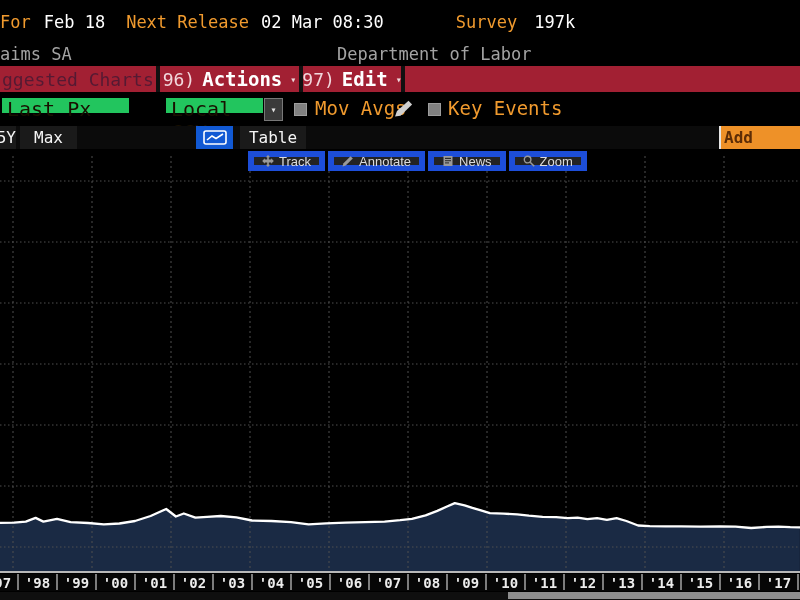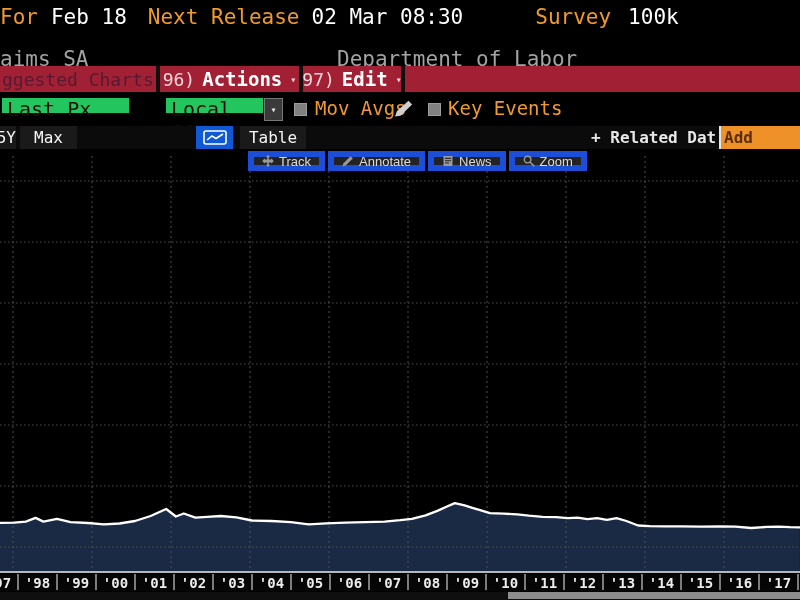--- a/index.html
+++ b/index.html
@@ -1,22 +1,22 @@
 <!DOCTYPE html>
 <html><head>
 <meta charset="utf-8">
 <style>
   html,body{margin:0;padding:0;background:#000;}
   .screen{position:relative;width:800px;height:600px;background:#000;overflow:hidden;
           font-family:"DejaVu Sans Mono",monospace;}
   .abs{position:absolute;}
 
   
-  .hrow{position:absolute;left:0;width:800px;display:flex;align-items:center;
-        font-size:21px;white-space:pre;}
+  .hrow{position:absolute;left:0;width:800px;display:flex;align-items:flex-end;
+        font-size:17px;white-space:pre;}
   .orange{color:#f09a2e;}
   .white{color:#ffffff;}
   .cyan{color:#a3a3a3;margin-top:19px;}
 
   
   .menubar{position:absolute;left:0;top:66px;width:800px;height:26px;background:#101010;}
   .mseg{position:absolute;top:0;height:26px;background:#a22033;display:flex;
         align-items:center;overflow:hidden;}
   .sugg{color:#551a33;font-size:18px;padding-left:2px;}
   .mnum{color:#f2d7dc;font-size:18px;}
@@ -62,21 +62,21 @@
 <body>
 
 <div class="screen">
 
   <div class="hrow" style="top:2px;height:30px;">
     <span class="orange">For</span>
     <span class="white" style="margin-left:13px;">Feb 18</span>
     <span class="orange" style="margin-left:21px;">Next Release</span>
     <span class="white" style="margin-left:12px;">02 Mar 08:30</span>
     <span class="orange" style="margin-left:72px;">Survey</span>
-    <span class="white" style="margin-left:17px;">100k</span>
+    <span class="white" style="margin-left:17px;">197k</span>
   </div>
 
   <div class="hrow" style="top:34px;height:30px;">
     <span class="cyan">aims SA</span>
     <span class="cyan abs" style="left:337px;">Department of Labor</span>
   </div>
 
   <div class="menubar">
     <div class="mseg" style="left:0;width:156px;">
       <span class="sugg">ggested Charts</span>
@@ -117,23 +117,20 @@
       <span>Max</span>
     </div>
     <div class="tab blue" style="left:196px;width:37px;">
       <svg width="24" height="15" viewBox="0 0 24 15">
         <rect x="1" y="1" width="22" height="13" rx="2" fill="none" stroke="#ffffff" stroke-width="1.6"></rect>
         <polyline points="4,10 9,6 13,8.5 20,4" fill="none" stroke="#ffffff" stroke-width="1.6"></polyline>
       </svg>
     </div>
     <div class="tab" style="left:240px;width:66px;">
       <span>Table</span>
-    </div>
-    <div class="related" style="left:591px;">
-      <span>+ Related Dat</span>
     </div>
     <div class="addbox" style="left:719px;width:81px;">Add Data</div>
   </div>
 
   <svg id="chart-svg" width="800" height="450" viewBox="0 0 800 450">
       <path d="M-1.5,422 L-1.5,373.0 L14.1,372.7 L25.8,371.6 L35.6,367.9 L43.4,371.6 L57.0,368.8 L70.6,372.1 L88.2,373.0 L103.8,374.4 L119.4,373.5 L135.0,371.0 L150.6,366.0 L166.2,359.0 L175.9,366.5 L183.8,363.5 L195.4,367.7 L207.1,366.8 L220.8,366.0 L236.4,367.4 L252.0,370.5 L271.5,371.0 L291.0,372.1 L308.6,374.4 L326.1,373.3 L345.6,372.7 L365.1,372.1 L384.6,371.6 L400.2,370.2 L411.9,368.8 L425.6,365.4 L437.3,360.9 L447.0,356.5 L454.8,353.1 L464.6,355.3 L472.4,357.9 L480.1,360.1 L489.9,363.2 L503.6,363.7 L517.2,364.3 L528.9,365.7 L542.6,366.8 L556.2,367.1 L567.9,368.2 L577.6,367.7 L587.4,369.1 L597.1,368.2 L606.9,369.9 L616.6,368.2 L626.4,371.0 L638.1,375.5 L649.8,376.1 L665.4,376.3 L681.0,376.3 L700.5,376.6 L720.0,376.5 L735.6,376.7 L751.2,378.0 L766.8,376.9 L778.5,376.6 L790.2,377.2 L799.9,377.3 L799.9,422 Z" fill="#1a2a44"></path>
       <line x1="13" y1="6" x2="13" y2="422" stroke="#4f4f4f" stroke-width="1" stroke-dasharray="2,3"></line>
       <line x1="92" y1="6" x2="92" y2="422" stroke="#4f4f4f" stroke-width="1" stroke-dasharray="2,3"></line>
       <line x1="171" y1="6" x2="171" y2="422" stroke="#4f4f4f" stroke-width="1" stroke-dasharray="2,3"></line>
       <line x1="250" y1="6" x2="250" y2="422" stroke="#4f4f4f" stroke-width="1" stroke-dasharray="2,3"></line>

